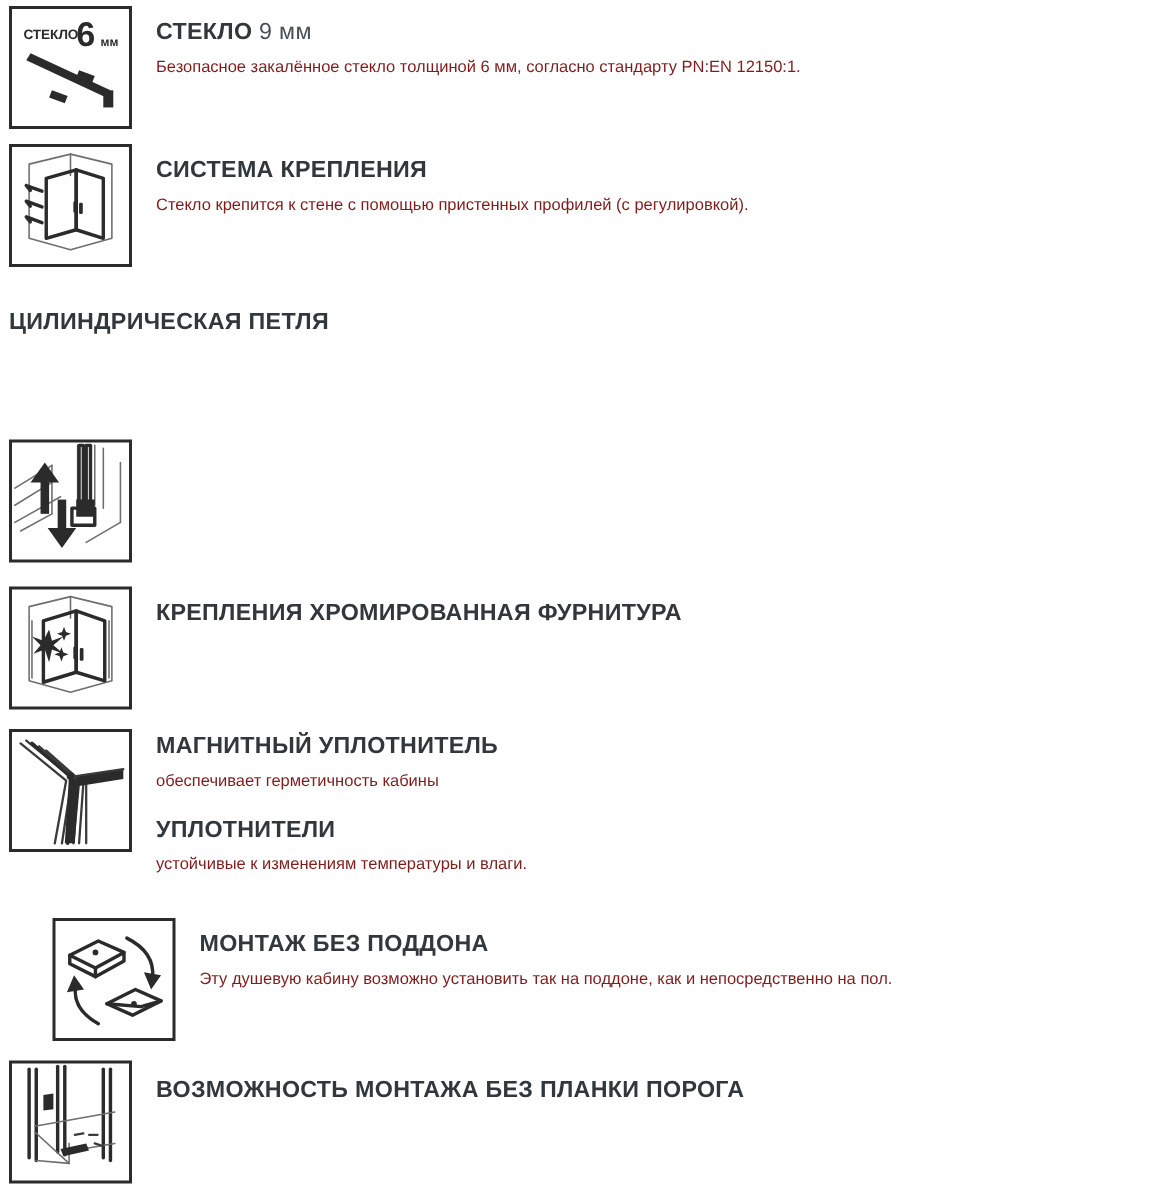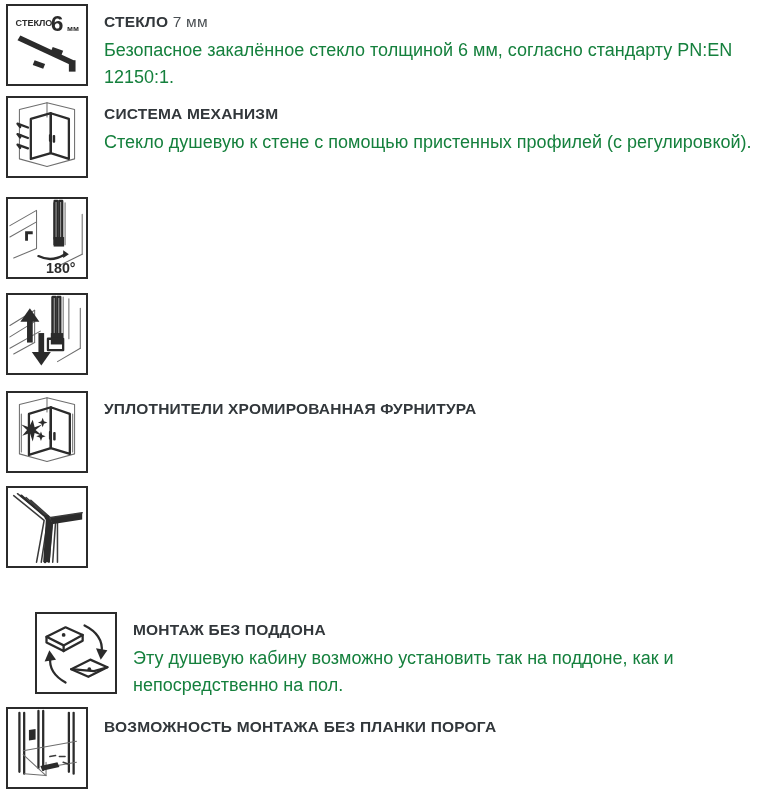--- a/index.html
+++ b/index.html
@@ -71,23 +71,23 @@
     line-height: 1.25;
     margin: 0 0 6px 0;
     white-space: nowrap;
   }
   .feature-title .light {
     font-weight: normal;
     color: #4a4f53;
   }
 
   .feature-desc {
-    font-size: 18px;
+    font-size: 11px;
     font-weight: normal;
-    color: #15803d;
+    color: #7f1d1d;
     line-height: 1.5;
     margin: 0;
     max-width: 660px;
   }
 
   
   .sub-block { margin-top: 14px; }
   .sub-block .feature-title { margin-bottom: 5px; }
 
   .row5-text { padding-top: 2px; }
@@ -116,21 +116,21 @@
           <path class="sld" d="M10 36 L66 62 L69 57 L13 31 Z"></path>
           <rect class="sld" x="64" y="57" width="7" height="12"></rect>
           <path class="sld" d="M47 43 L58 47 L56 52 L45 48 Z"></path>
           <path class="sld" d="M28 57 L39 61 L37 66 L26 62 Z"></path>
         </g>
       </svg>
     </div>
     <div class="feature-text">
       <p class="feature-title">
         <span>СТЕКЛО</span>
-        <span class="light">7 мм</span>
+        <span class="light">9 мм</span>
       </p>
       <p class="feature-desc">Безопасное закалённое стекло толщиной 6 мм, согласно стандарту PN:EN 12150:1.</p>
     </div>
   </div>
 
   <div class="feature-row r1">
     <div class="icon-box">
       <svg viewBox="0 0 82 82" aria-hidden="true">
         <g>
           <path class="ln-t" d="M12 12 L41 5 L70 12 L70 64 L41 72 L12 64 Z"></path>
@@ -146,50 +146,33 @@
         </g>
         <g class="ln-b">
           <path d="M10 27 L21 31 M10 27 L14.5 28.6 M10 27 L12.8 30.5"></path>
           <path d="M10 38 L21 42 M10 38 L14.5 39.6 M10 38 L12.8 41.5"></path>
           <path d="M10 49 L21 53 M10 49 L14.5 50.6 M10 49 L12.8 52.5"></path>
         </g>
       </svg>
     </div>
     <div class="feature-text">
       <p class="feature-title">
-        <span>СИСТЕМА МЕХАНИЗМ</span>
-        <span class="light"></span>
-      </p>
-      <p class="feature-desc">Стекло душевую к стене с помощью пристенных профилей (с регулировкой).</p>
+        <span>СИСТЕМА КРЕПЛЕНИЯ</span>
+        <span class="light"></span>
+      </p>
+      <p class="feature-desc">Стекло крепится к стене с помощью пристенных профилей (с регулировкой).</p>
     </div>
   </div>
 
   <div class="feature-row r2">
-    <div class="icon-box">
-      <svg viewBox="0 0 82 82" aria-hidden="true">
-        <g>
-          <path class="ln-t" d="M2 28 L30 12 M2 40 L30 24"></path>
-          <path class="ln-t" d="M30 12 L30 52 M78 16 L78 58"></path>
-          <path class="ln-t" d="M30 52 L6 62 M78 58 L54 70"></path>
-          <path class="ln-t" d="M48 4 L48 48 M60 4 L60 48"></path>
-        </g>
-        <g>
-          <rect class="ln-b" x="49" y="2" width="3" height="40"></rect>
-          <rect class="ln-b" x="54" y="2" width="3" height="40"></rect>
-          <path class="sld" d="M48 40 L59 40 L59 50 L48 50 Z"></path>
-        </g>
-        <path class="sld" d="M18 34 L26 34 L26 37 L21 37 L21 44 L18 44 Z"></path>
-        <g>
-          <path class="ln-b" d="M32 60 Q46 67 60 58"></path>
-          <path class="sld" d="M58 54 L64 58 L58 62 Z"></path>
-        </g>
-        <text class="txt" x="40" y="78" font-size="15">180°</text>
-      </svg>
-    </div>
-    <div class="feature-text">
+    <div class="feature-text">
+      <p class="feature-title">
+        <span>ЦИЛИНДРИЧЕСКАЯ ПЕТЛЯ</span>
+        <span class="light"></span>
+      </p>
     </div>
   </div>
 
   <div class="feature-row r3">
     <div class="icon-box">
       <svg viewBox="0 0 82 82" aria-hidden="true">
         <g>
           <path class="ln-t" d="M2 32 L28 16 M2 44 L28 28 M2 56 L34 38"></path>
           <path class="ln-t" d="M28 16 L28 50 M76 14 L76 56"></path>
           <path class="ln-t" d="M28 50 L6 62 M76 56 L52 70"></path>
@@ -233,21 +216,21 @@
           <path class="sld" d="M33 45 L34.5 41 L36 45 L40 46.5 L36 48 L34.5 52 L33 48 L29 46.5 Z" transform="scale(0.9) translate(4,4)"></path>
         </g>
         <g>
           <rect class="sld" x="43" y="40" width="2.6" height="9" rx="1"></rect>
           <rect class="sld" x="47.5" y="41" width="2.6" height="9" rx="1"></rect>
         </g>
       </svg>
     </div>
     <div class="feature-text">
       <p class="feature-title">
-        <span>УПЛОТНИТЕЛИ ХРОМИРОВАННАЯ ФУРНИТУРА</span>
+        <span>КРЕПЛЕНИЯ ХРОМИРОВАННАЯ ФУРНИТУРА</span>
         <span class="light"></span>
       </p>
       <p class="feature-desc"></p>
     </div>
   </div>
 
   <div class="feature-row r5">
     <div class="icon-box">
       <svg viewBox="0 0 82 82" aria-hidden="true">
         <g>
@@ -259,20 +242,31 @@
           <path class="sld" d="M40 30 L47 36 L44 78 L37 78 Z"></path>
           <path class="ln" d="M52 36 L52 78"></path>
         </g>
         <g>
           <path class="sld" d="M45 31 L78 26 L78 33 L46 38 Z"></path>
           <path class="ln" d="M45 31 L78 26"></path>
         </g>
         <circle class="sld" cx="41" cy="31" r="2.6"></circle>
       </svg>
     </div>
+    <div class="feature-text row5-text">
+      <p class="feature-title">
+        <span>МАГНИТНЫЙ УПЛОТНИТЕЛЬ</span>
+        <span class="light"></span>
+      </p>
+      <p class="feature-desc">обеспечивает герметичность кабины</p>
+      <div class="sub-block">
+        <p class="feature-title">УПЛОТНИТЕЛИ</p>
+        <p class="feature-desc">устойчивые к изменениям температуры и влаги.</p>
+      </div>
+    </div>
   </div>
 
   <div class="feature-row r6">
     <div class="icon-box">
       <svg viewBox="0 0 82 82" aria-hidden="true">
         <g>
           <path class="ln-b" d="M10 24 L30 14 L48 22 L28 33 Z"></path>
           <path class="ln-b" d="M10 24 L10 30 L28 39 L28 33"></path>
           <path class="ln-b" d="M48 22 L48 28 L28 39"></path>
           <circle class="sld" cx="28" cy="22" r="2"></circle>

